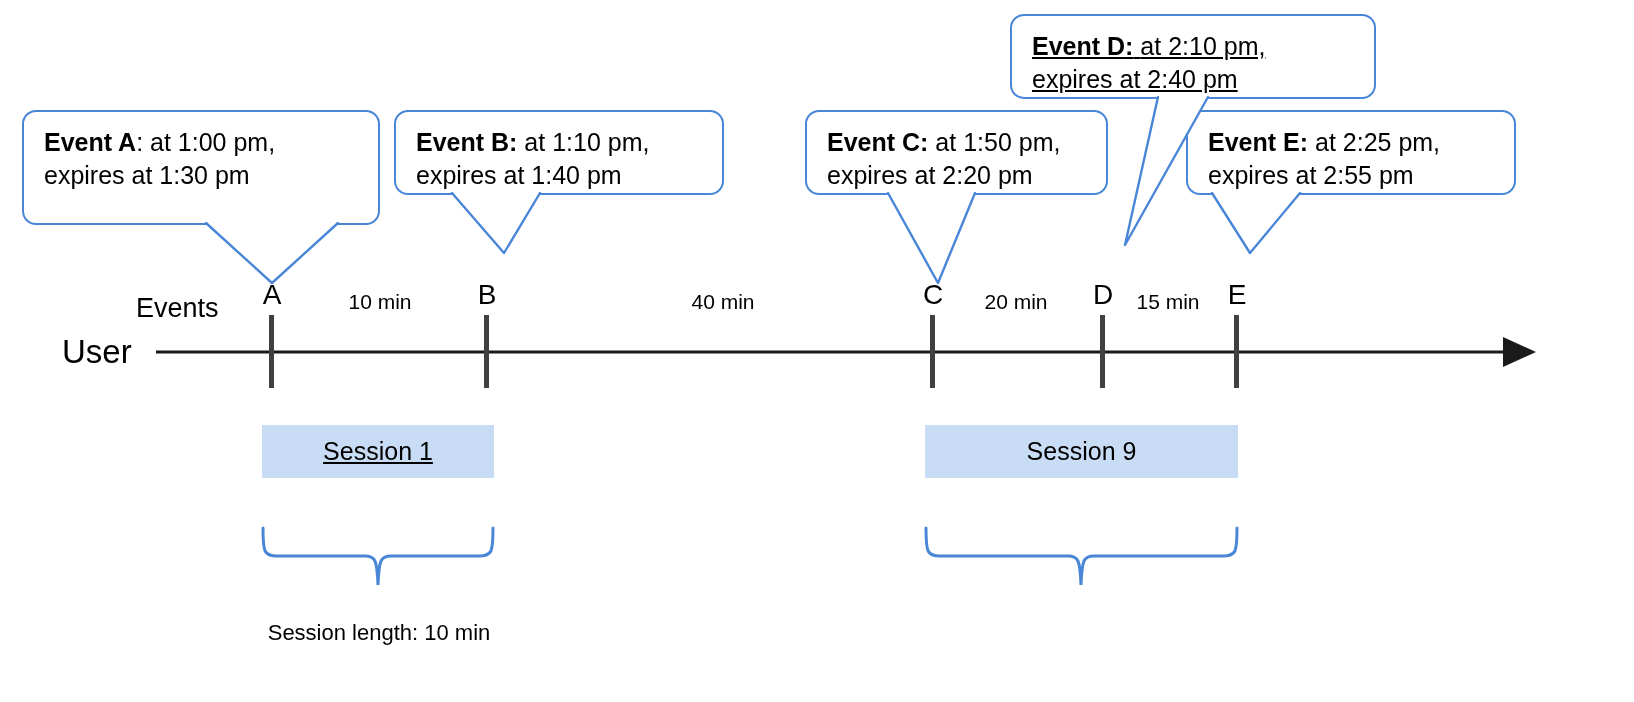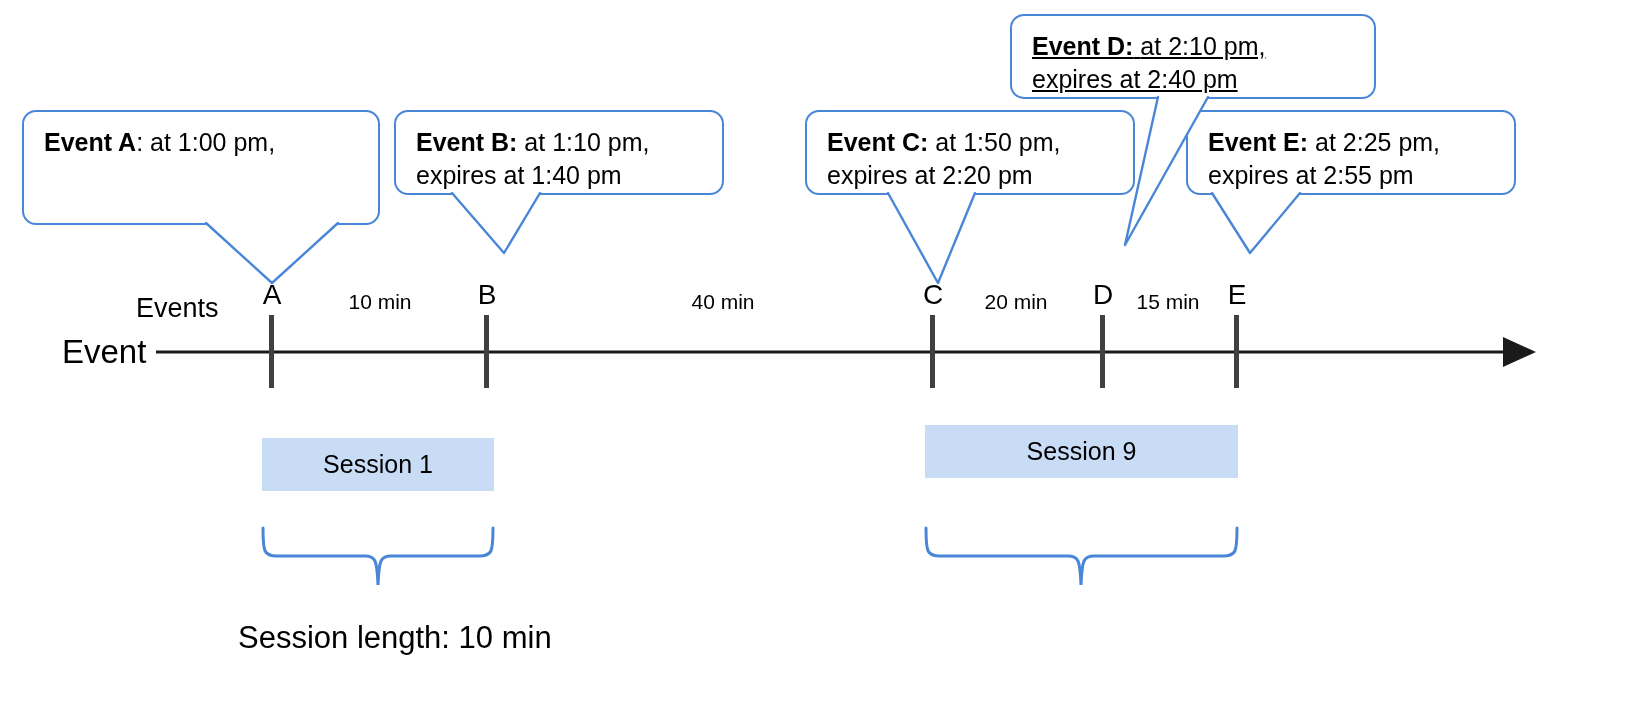--- a/index.html
+++ b/index.html
@@ -21,42 +21,43 @@
   .callout b{font-weight:bold;}
   .axis-label{position:absolute;font-size:27px;color:#000;white-space:nowrap;}
   .events-label{position:absolute;font-size:27px;color:#000;white-space:nowrap;}
   .marker-letter{position:absolute;font-size:28px;color:#000;white-space:nowrap;text-align:center;}
   .interval-label{position:absolute;font-size:21px;color:#000;white-space:nowrap;text-align:center;}
   .session-box{
     position:absolute;background:#c9dcf5;
     display:flex;align-items:center;justify-content:center;
     font-size:25px;color:#000;box-sizing:border-box;
   }
-  .session-len{position:absolute;font-size:31px;color:#000;white-space:nowrap;text-align:center;}
+  .session-len{position:absolute;font-size:22px;color:#000;white-space:nowrap;text-align:center;}
   .tick{position:absolute;background:#404040;}
 </style>
 </head>
 <body>
 
 <div id="stage">
 
   <div class="callout" style="left:22px;top:110px;width:358px;height:115px;">
     <div>
       <b>Event A</b><span>: </span><span>at 1:00 pm,</span>
     </div>
+    <div>expires at 1:30 pm</div>
   </div>
 
   <div class="callout" style="left:394px;top:110px;width:330px;height:85px;">
     <div>
       <b>Event B:</b><span> </span><span>at 1:10 pm,</span>
     </div>
     <div>expires at 1:40 pm</div>
   </div>
 
-  <div class="callout" style="left:805px;top:110px;width:330px;height:85px;">
+  <div class="callout" style="left:805px;top:110px;width:303px;height:85px;">
     <div>
       <b>Event C:</b><span> </span><span>at 1:50 pm,</span>
     </div>
     <div>expires at 2:20 pm</div>
   </div>
 
   <div class="callout" style="left:1010px;top:14px;width:366px;height:85px;text-decoration:underline;">
     <div>
       <b>Event D:</b><span> </span><span>at 2:10 pm,</span>
     </div>
@@ -104,39 +105,39 @@
 
     <line x1="156" y1="352" x2="1506" y2="352" stroke="#1a1a1a" stroke-width="3" marker-end="url(#arrowEnd)"></line>
 
     <path d="M263,528 C263,552 264,556 277,556 L365,556 C375,556 377,559 378,585
              C379,559 381,556 391,556 L479,556 C492,556 493,552 493,528" fill="none" stroke="#4a86d8" stroke-width="3" stroke-linecap="round"></path>
 
     <path d="M926,528 C926,552 927,556 940,556 L1068,556 C1078,556 1080,559 1081,585
              C1082,559 1084,556 1094,556 L1223,556 C1236,556 1237,552 1237,528" fill="none" stroke="#4a86d8" stroke-width="3" stroke-linecap="round"></path>
   </svg>
 
-  <div class="axis-label" style="left:62px;top:333px;font-size:33px;">Event</div>
+  <div class="axis-label" style="left:62px;top:333px;font-size:33px;">User</div>
 
   <div class="events-label" style="left:136px;top:281px;margin-top:12px;">Events</div>
 
   <div class="tick" style="left:269px;top:315px;width:5px;height:73px;"></div>
   <div class="tick" style="left:484px;top:315px;width:5px;height:73px;"></div>
   <div class="tick" style="left:930px;top:315px;width:5px;height:73px;"></div>
   <div class="tick" style="left:1100px;top:315px;width:5px;height:73px;"></div>
   <div class="tick" style="left:1234px;top:315px;width:5px;height:73px;"></div>
 
   <div class="marker-letter" style="left:252px;top:279px;width:40px;">A</div>
   <div class="marker-letter" style="left:467px;top:279px;width:40px;">B</div>
   <div class="marker-letter" style="left:913px;top:279px;width:40px;">C</div>
   <div class="marker-letter" style="left:1083px;top:279px;width:40px;">D</div>
   <div class="marker-letter" style="left:1217px;top:279px;width:40px;">E</div>
 
   <div class="interval-label" style="left:320px;top:290px;width:120px;">10 min</div>
   <div class="interval-label" style="left:663px;top:290px;width:120px;">40 min</div>
   <div class="interval-label" style="left:956px;top:290px;width:120px;">20 min</div>
   <div class="interval-label" style="left:1110px;top:290px;width:116px;">15 min</div>
 
-  <div class="session-box" style="left:262px;top:438px;width:232px;height:53px;">Session 1</div>
+  <div class="session-box" style="left:262px;top:425px;width:232px;height:53px;text-decoration:underline;">Session 1</div>
   <div class="session-box" style="left:925px;top:425px;width:313px;height:53px;">Session 9</div>
 
   <div class="session-len" style="left:238px;top:620px;width:282px;">Session length: 10 min</div>
 
 </div>
 
 </body></html>

